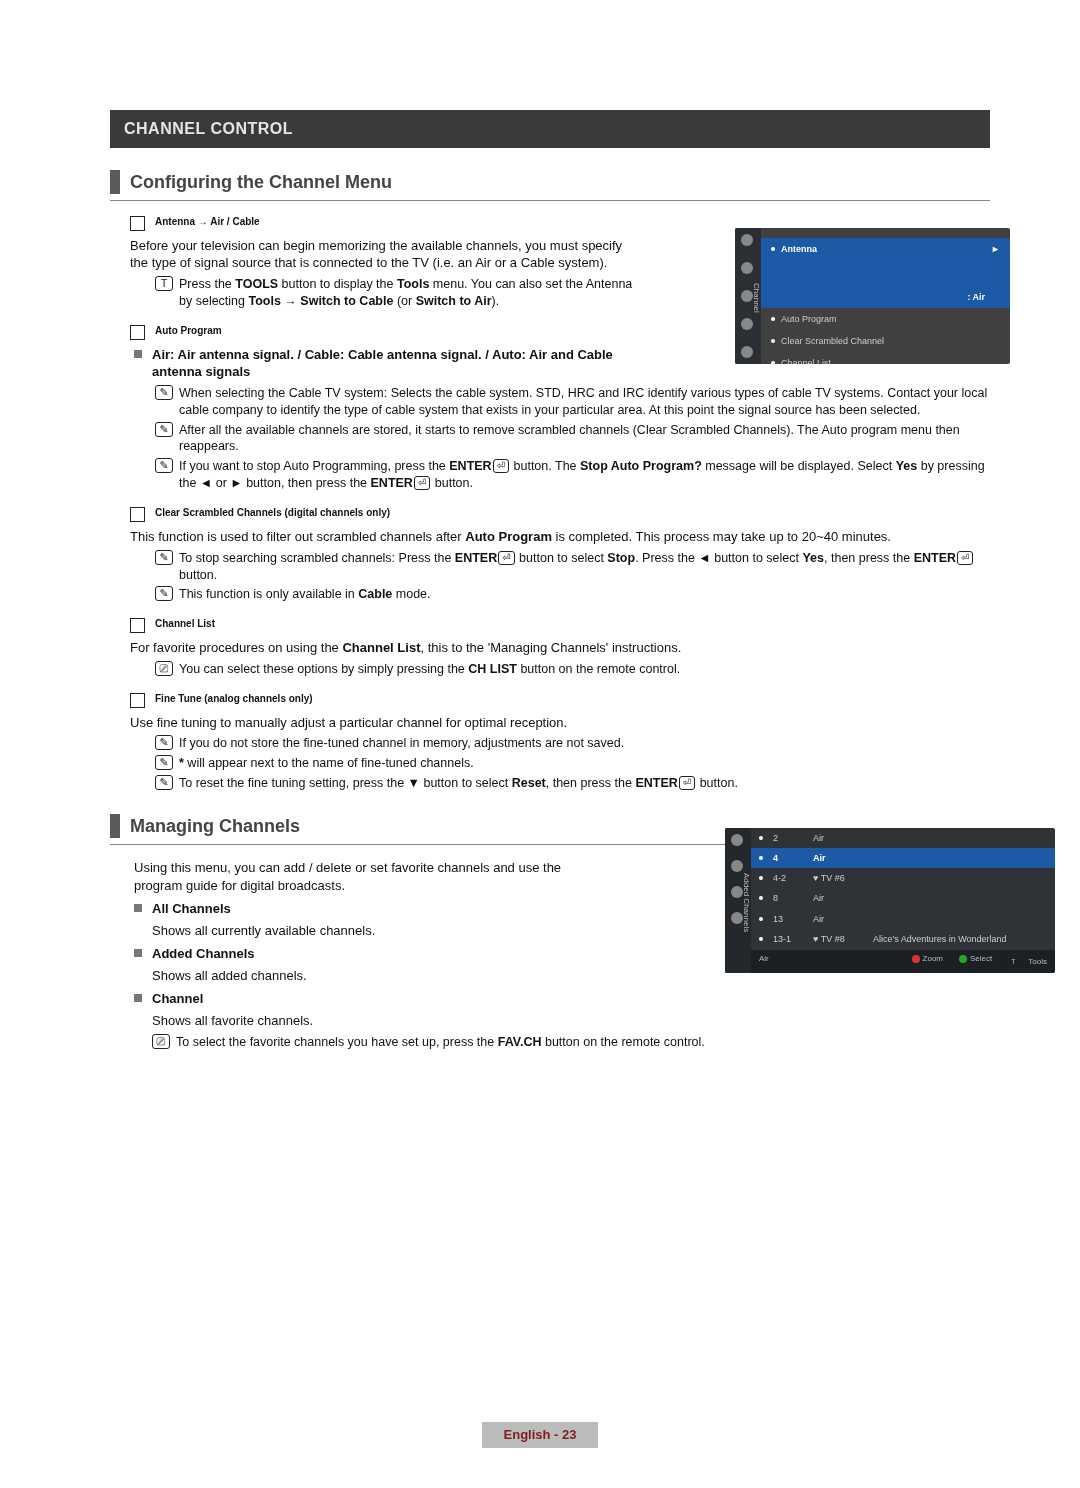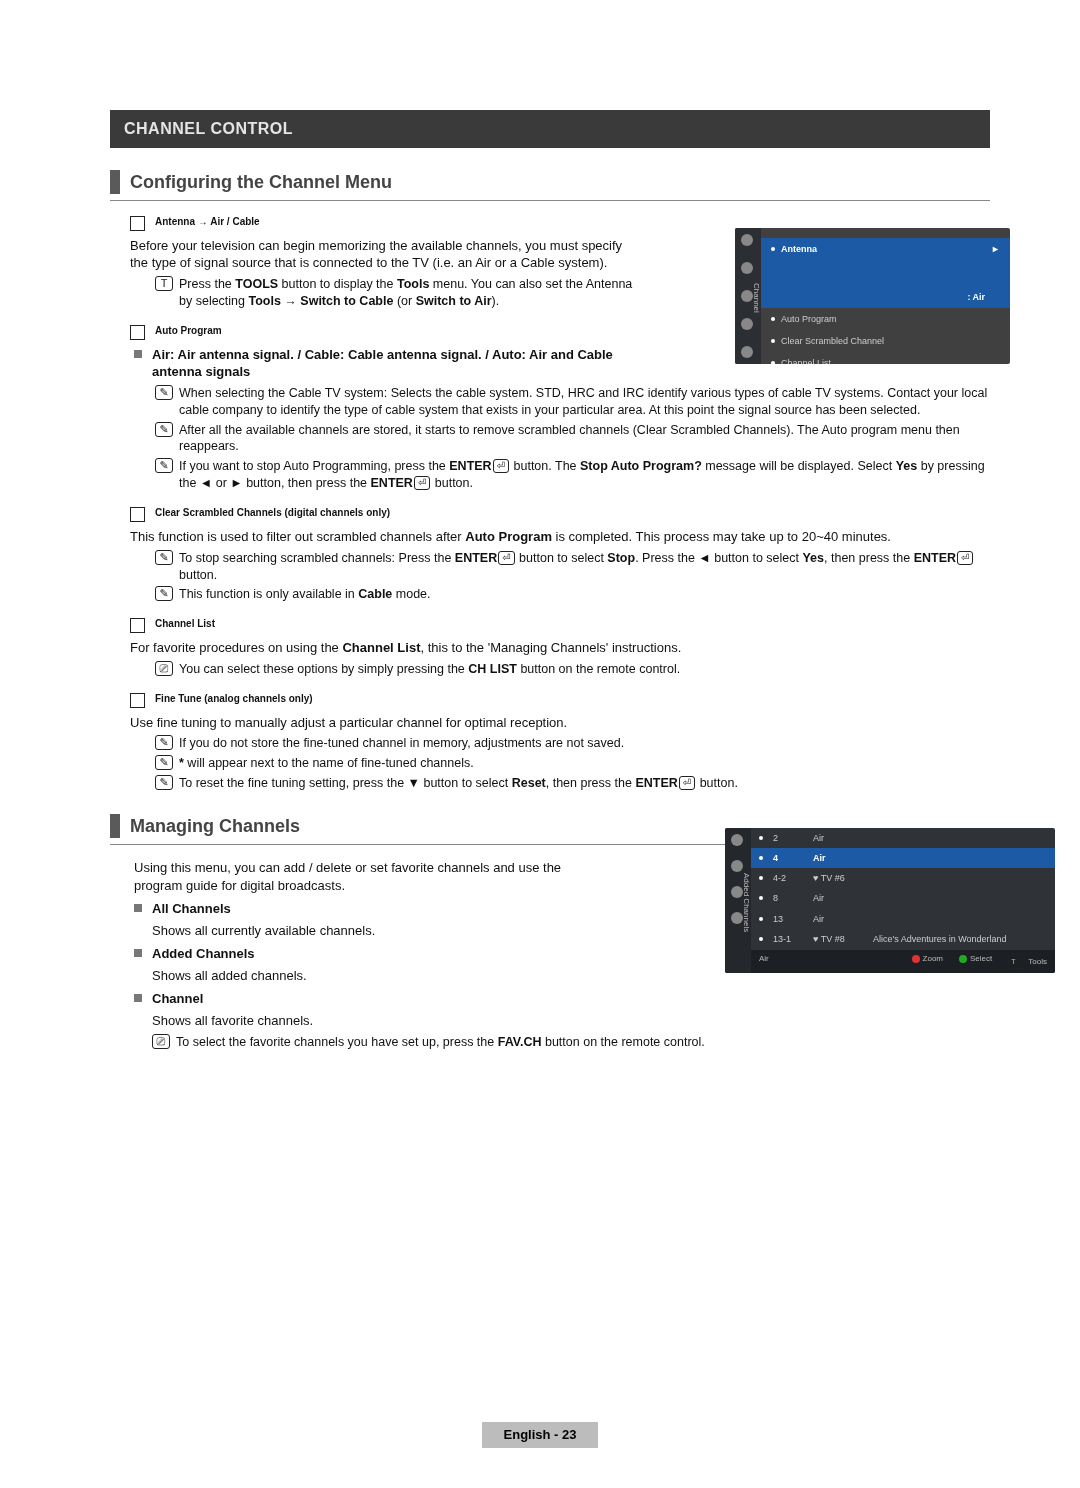--- a/index.html
+++ b/index.html
@@ -247,21 +247,21 @@
 
   .footer {
     position: absolute;
     left: 0; right: 0;
     bottom: 40px;
     text-align: center;
   }
   .footer-box {
     display: inline-block;
     background: #bcbcbc;
-    color: #000000;
+    color: #7f1d1d;
     font-weight: bold;
     font-size: 13px;
     padding: 4px 22px;
   }
 </style>
 </head>
 <body>
 
 <div class="page">
 

